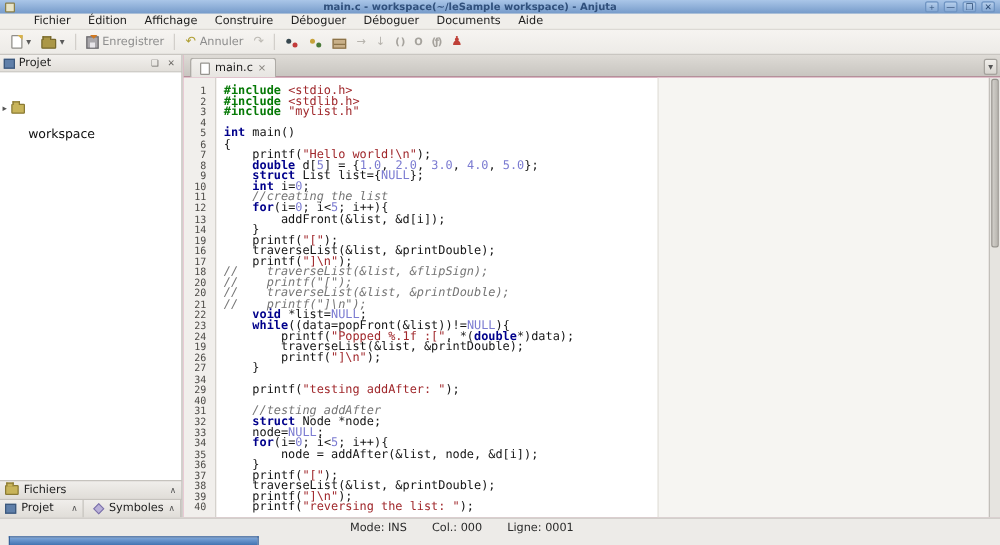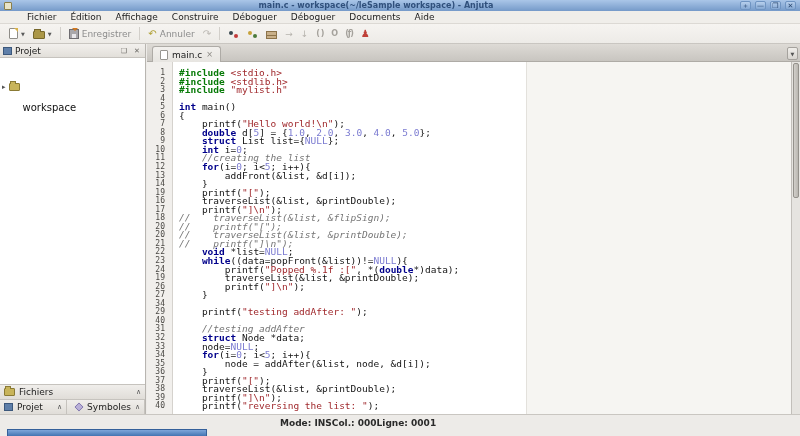--- a/index.html
+++ b/index.html
@@ -85,21 +85,21 @@
   .str{color:#a0282c;}
   .num{color:#7b7bd1;}
   .com{color:#757575;font-style:italic;}
   .pl{color:#141414;}
 
   .vscroll{position:absolute;top:0;right:0;bottom:0;width:9px;background:#e6e4e0;border-left:1px solid #c2bfba;}
   .vthumb{position:absolute;top:1px;left:1px;right:1px;height:135px;background:linear-gradient(90deg,#d2cfca,#bab7b1);border:1px solid #94918b;border-radius:2px;}
 
   
   .statusbar{position:absolute;left:0;right:0;bottom:0;height:22px;background:#edebe8;border-top:1px solid #c9c6c1;}
-  .status-items{position:absolute;top:3px;left:280px;display:flex;font-size:9px;color:#2a2a2a;font-weight:bold;}
+  .status-items{position:absolute;top:3px;left:280px;display:flex;gap:20px;font-size:9px;color:#2a2a2a;}
   .progress{position:absolute;left:7px;bottom:0;width:200px;height:7px;background:linear-gradient(#7ea6da,#4374b2);border:1px solid #35609a;border-bottom:none;}
 </style>
 </head>
 <body>
 
 <div class="window">
 
   <div class="titlebar">
     <div class="app-icon"></div>
     <div class="title-text">main.c - workspace(~/leSample workspace) - Anjuta</div>
@@ -244,21 +244,21 @@
           <div class="crow"><span class="lnum">22</span><span class="fold"></span><span class="code"><span class="pl">    </span><span class="kw">void</span><span class="pl"> *list=</span><span class="num">NULL</span><span class="pl">;</span></span></div>
           <div class="crow"><span class="lnum">23</span><span class="fold"></span><span class="code"><span class="pl">    </span><span class="kw">while</span><span class="pl">((data=popFront(&amp;list))!=</span><span class="num">NULL</span><span class="pl">){</span></span></div>
           <div class="crow"><span class="lnum">24</span><span class="fold"></span><span class="code"><span class="pl">        printf(</span><span class="str">"Popped %.1f :["</span><span class="pl">, *(</span><span class="kw">double</span><span class="pl">*)data);</span></span></div>
           <div class="crow"><span class="lnum">19</span><span class="fold"></span><span class="code"><span class="pl">        traverseList(&amp;list, &amp;printDouble);</span></span></div>
           <div class="crow"><span class="lnum">26</span><span class="fold"></span><span class="code"><span class="pl">        printf(</span><span class="str">"]\n"</span><span class="pl">);</span></span></div>
           <div class="crow"><span class="lnum">27</span><span class="fold"></span><span class="code"><span class="pl">    }</span></span></div>
           <div class="crow"><span class="lnum">34</span><span class="fold"></span><span class="code"></span></div>
           <div class="crow"><span class="lnum">29</span><span class="fold"></span><span class="code"><span class="pl">    printf(</span><span class="str">"testing addAfter: "</span><span class="pl">);</span></span></div>
           <div class="crow"><span class="lnum">40</span><span class="fold"></span><span class="code"></span></div>
           <div class="crow"><span class="lnum">31</span><span class="fold"></span><span class="code"><span class="com">    //testing addAfter</span></span></div>
-          <div class="crow"><span class="lnum">32</span><span class="fold"></span><span class="code"><span class="pl">    </span><span class="kw">struct</span><span class="pl"> Node *data;</span></span></div>
+          <div class="crow"><span class="lnum">32</span><span class="fold"></span><span class="code"><span class="pl">    </span><span class="kw">struct</span><span class="pl"> Node *node;</span></span></div>
           <div class="crow"><span class="lnum">33</span><span class="fold"></span><span class="code"><span class="pl">    node=</span><span class="num">NULL</span><span class="pl">;</span></span></div>
           <div class="crow"><span class="lnum">34</span><span class="fold"></span><span class="code"><span class="pl">    </span><span class="kw">for</span><span class="pl">(i=</span><span class="num">0</span><span class="pl">; i&lt;</span><span class="num">5</span><span class="pl">; i++){</span></span></div>
           <div class="crow"><span class="lnum">35</span><span class="fold"></span><span class="code"><span class="pl">        node = addAfter(&amp;list, node, &amp;d[i]);</span></span></div>
           <div class="crow"><span class="lnum">36</span><span class="fold"></span><span class="code"><span class="pl">    }</span></span></div>
           <div class="crow"><span class="lnum">37</span><span class="fold"></span><span class="code"><span class="pl">    printf(</span><span class="str">"["</span><span class="pl">);</span></span></div>
           <div class="crow"><span class="lnum">38</span><span class="fold"></span><span class="code"><span class="pl">    traverseList(&amp;list, &amp;printDouble);</span></span></div>
           <div class="crow"><span class="lnum">39</span><span class="fold"></span><span class="code"><span class="pl">    printf(</span><span class="str">"]\n"</span><span class="pl">);</span></span></div>
           <div class="crow"><span class="lnum">40</span><span class="fold"></span><span class="code"><span class="pl">    printf(</span><span class="str">"reversing the list: "</span><span class="pl">);</span></span></div>
         </div>
       <div class="vscroll">

